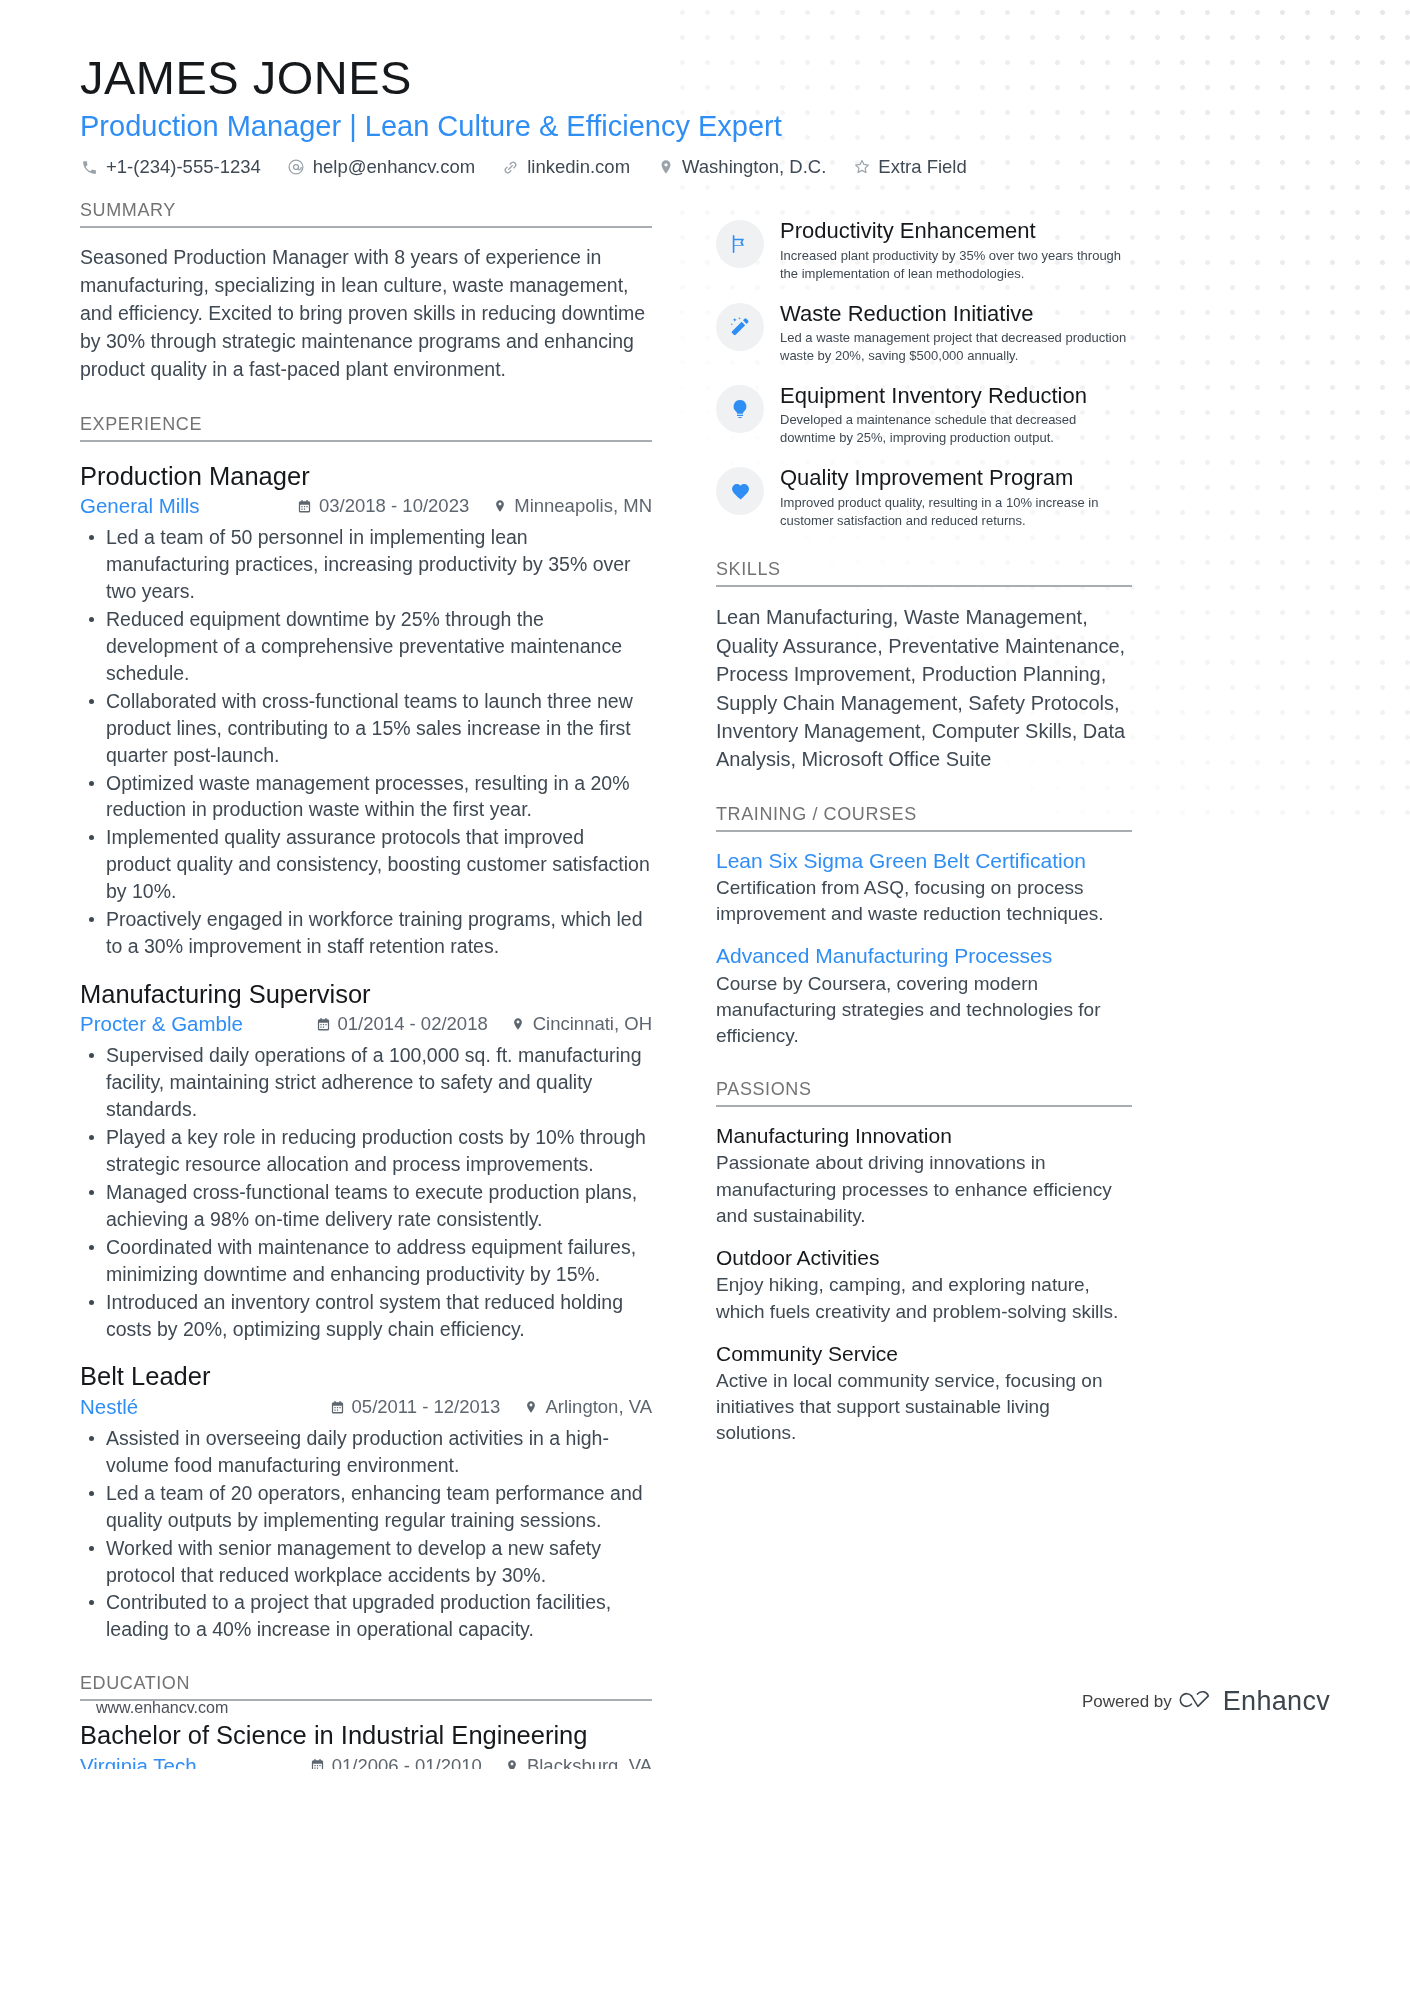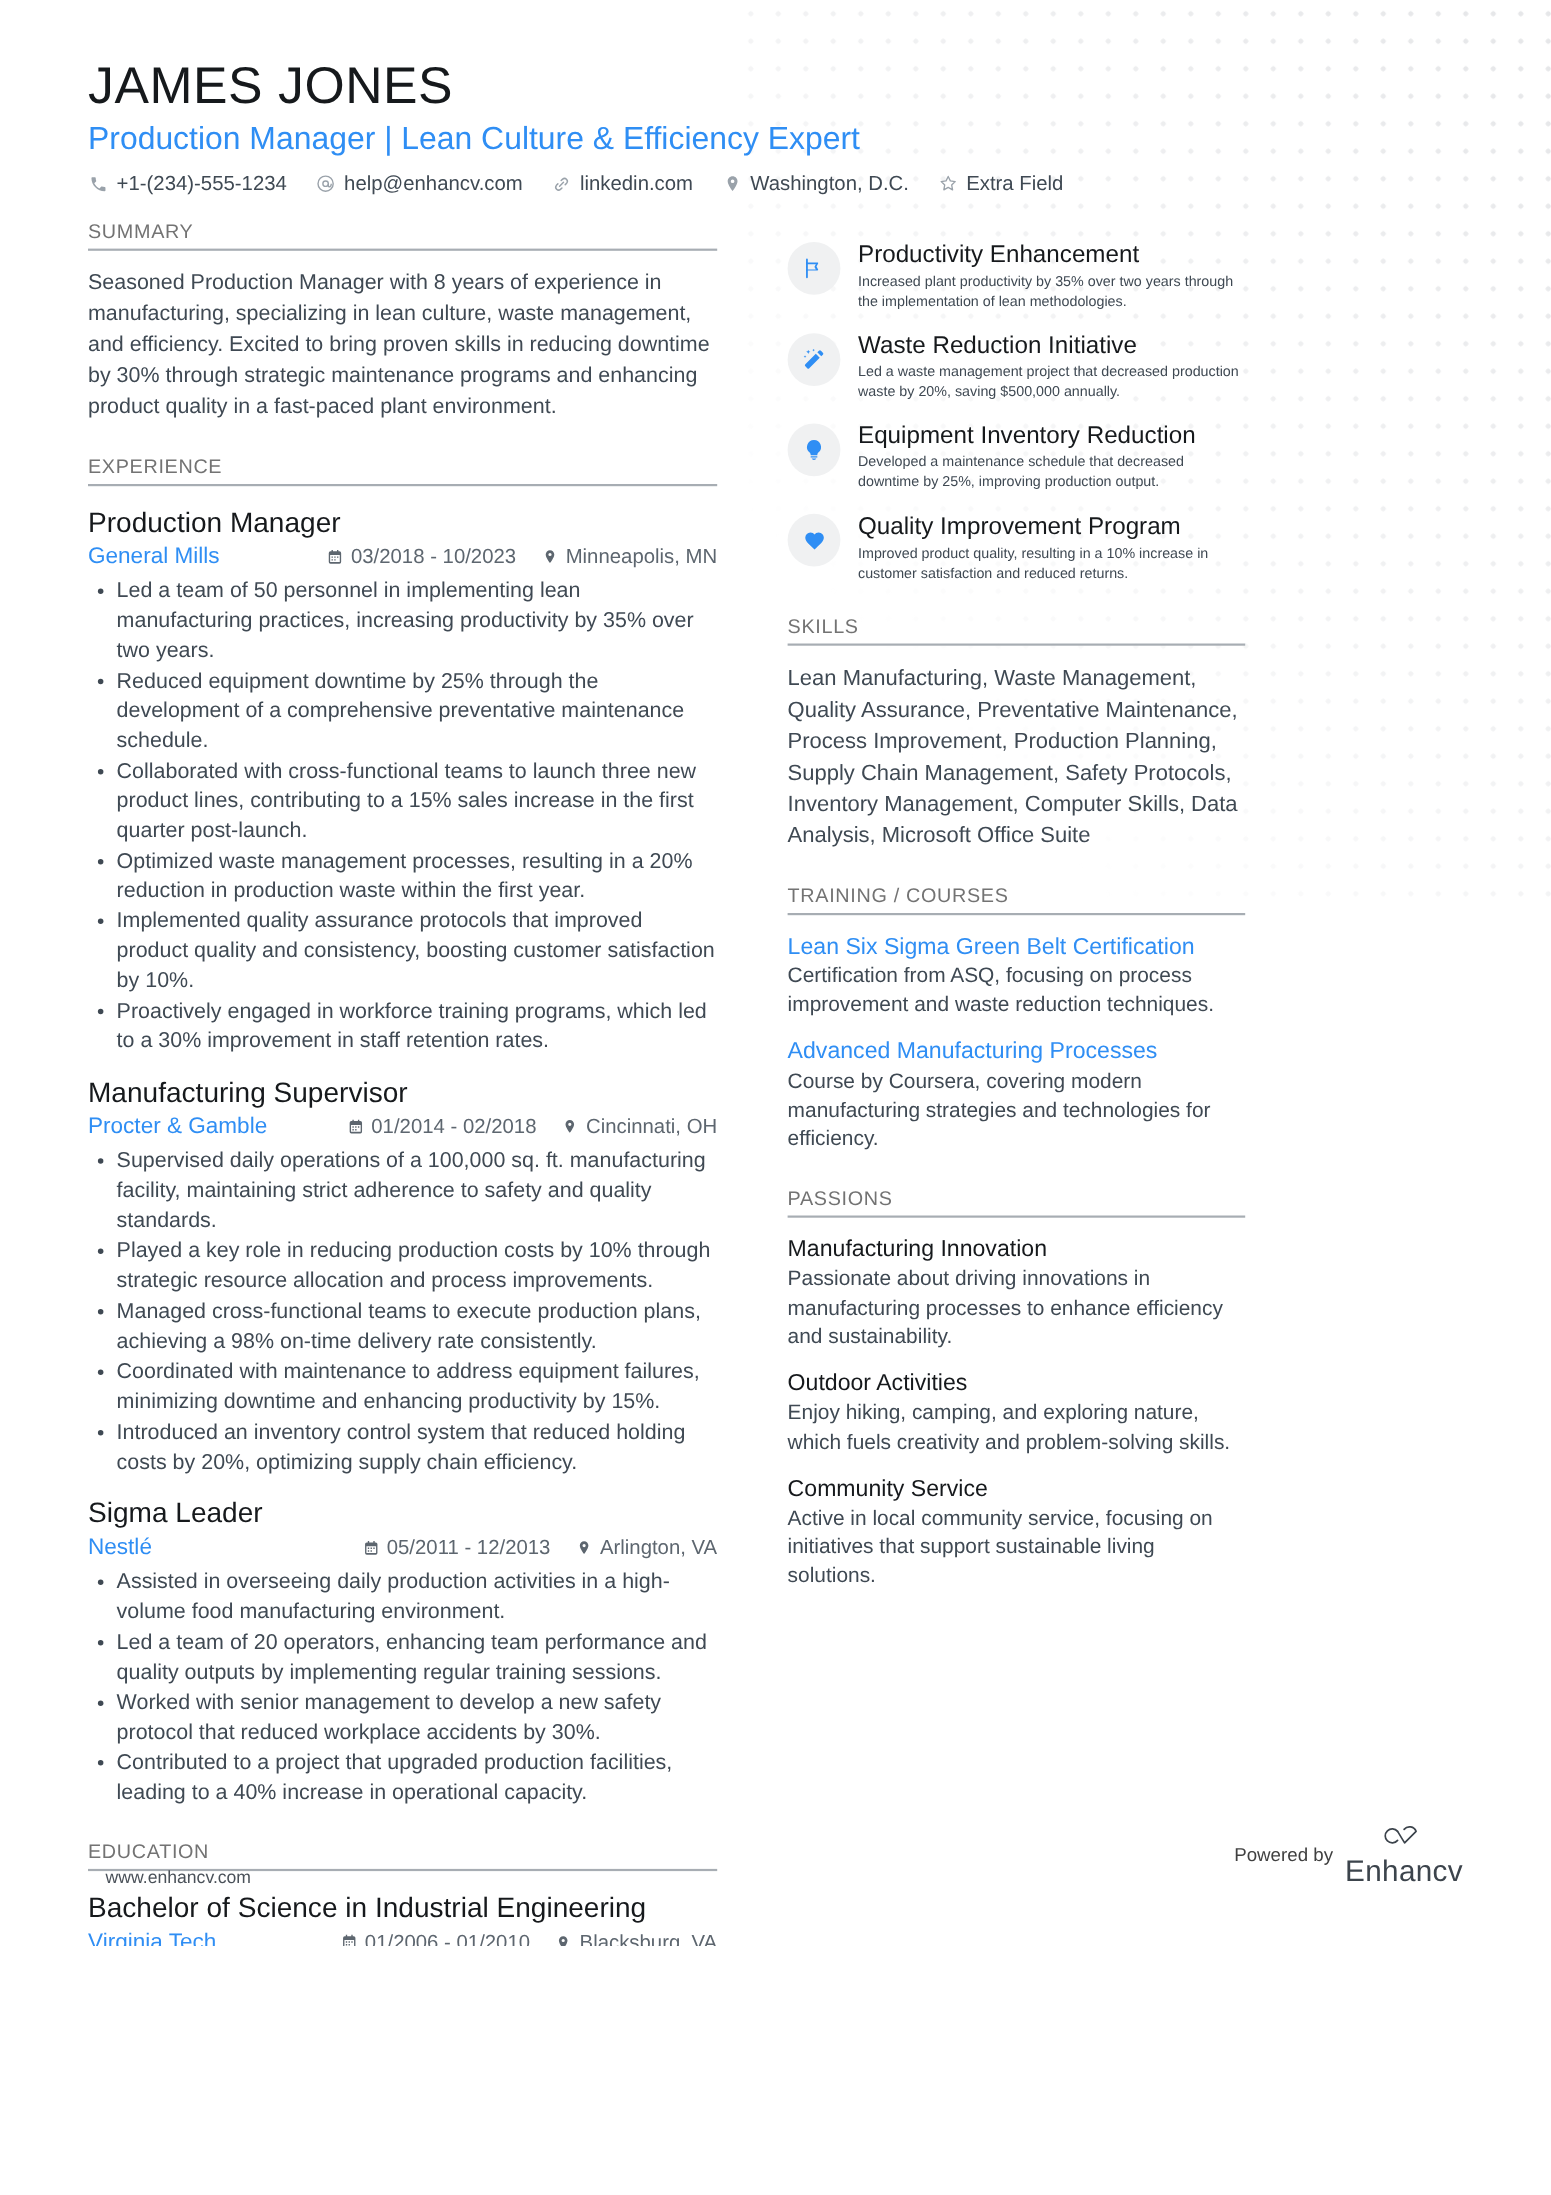--- a/index.html
+++ b/index.html
@@ -264,21 +264,20 @@
     align-items: center;
   }
   .powered {
     font-size: 17px;
     color: #404040;
   }
   .brand {
     display: flex;
     align-items: center;
     color: #3c444c;
-    flex-direction: column;
   }
   .brand-name {
     font-size: 27px;
     letter-spacing: 0.3px;
     margin-left: 11px;
     color: #3c444c;
   }
 </style>
 </head>
 <body>
@@ -415,21 +414,21 @@
             <ul class="bullets">
               <li>Supervised daily operations of a 100,000 sq. ft. manufacturing facility, maintaining strict adherence to safety and quality standards.</li>
               <li>Played a key role in reducing production costs by 10% through strategic resource allocation and process improvements.</li>
               <li>Managed cross-functional teams to execute production plans, achieving a 98% on-time delivery rate consistently.</li>
               <li>Coordinated with maintenance to address equipment failures, minimizing downtime and enhancing productivity by 15%.</li>
               <li>Introduced an inventory control system that reduced holding costs by 20%, optimizing supply chain efficiency.</li>
             </ul>
           </div>
 
           <div class="entry">
-            <div class="entry-title">Sigma Leader</div>
+            <div class="entry-title">Belt Leader</div>
             <div class="entry-meta">
               <div class="entry-org">Nestlé</div>
               <div class="meta-spacer"></div>
               <div class="meta-chunk">
                 <span class="ci">
                   <svg width="15" height="15" viewBox="0 0 24 24" fill="currentColor">
                       <path d="M7 1.5v2H5.5A2.5 2.5 0 003 6v13a2.5 2.5 0 002.5 2.5h13A2.5 2.5 0 0021 19V6a2.5 2.5 0 00-2.5-2.5H17v-2h-2v2H9v-2H7zM5 9h14v10H5V9zm2 2v2h2v-2H7zm4 0v2h2v-2h-2zm4 0v2h2v-2h-2zM7 15v2h2v-2H7zm4 0v2h2v-2h-2z"></path>
                     </svg>
                 </span>
                 <span>05/2011 - 12/2013</span>

